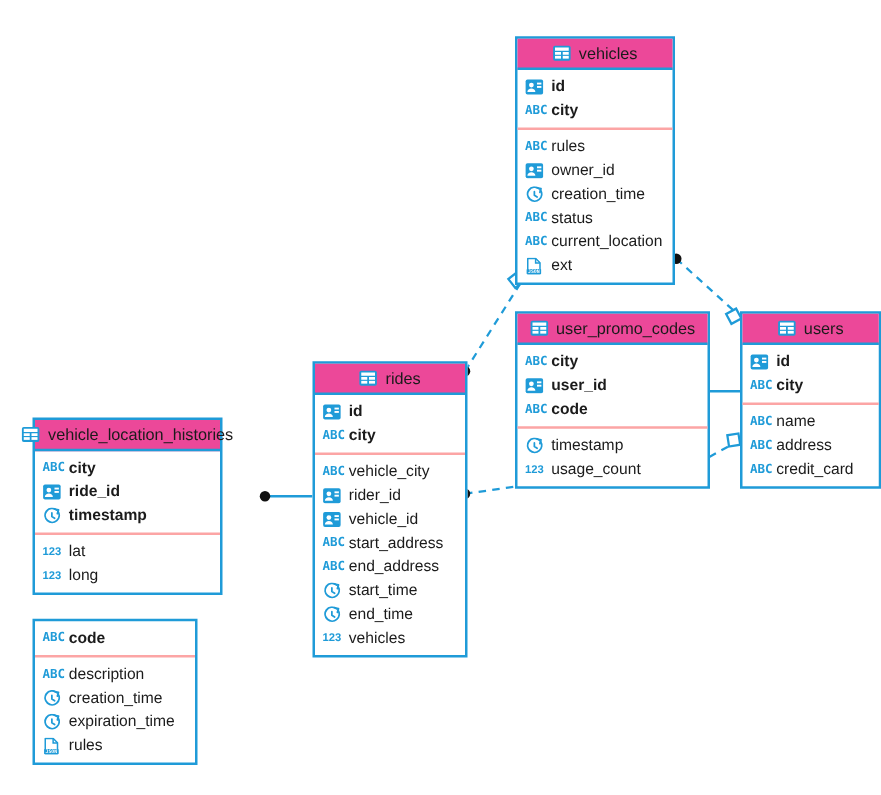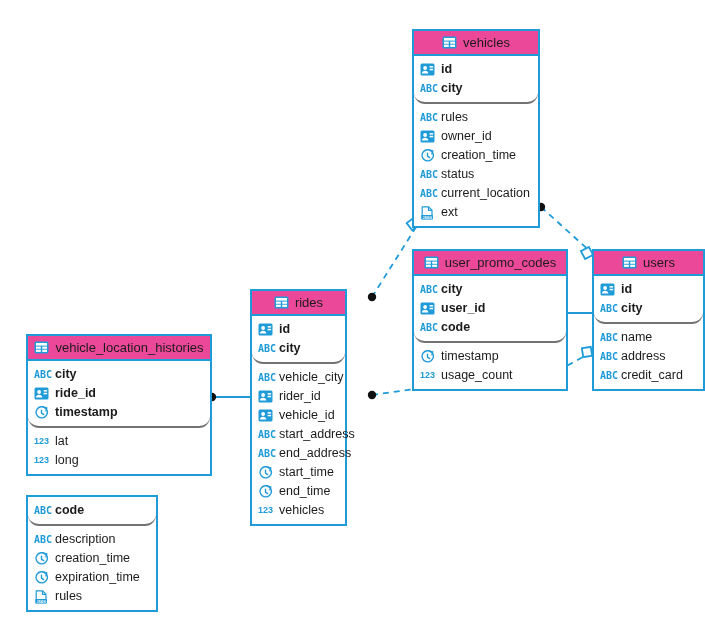--- a/index.html
+++ b/index.html
@@ -26,21 +26,21 @@
     padding:0 8px;
     box-sizing:border-box;
   }
   .ent-title{
     font-size:13px;color:#1b1b1b;white-space:nowrap;
   }
   .ent-section{
     padding:4px 0 4px 0;
     box-sizing:border-box;
   }
-  .ent-section.keys{border-bottom:2px solid #737373;border-radius:11px;}
+  .ent-section.keys{border-bottom:2px solid #fca5a5;}
   .field{
     display:flex;align-items:center;gap:6px;
     height:19px;
     padding:0 6px 0 6px;
     white-space:nowrap;
   }
   .field-label{font-size:12.5px;color:#1b1b1b;line-height:1;}
   .field.key .field-label{font-weight:bold;}
 
   
@@ -261,21 +261,21 @@
         <div class="field">
           <span class="ico abc-ico">ABC</span>
           <span class="field-label">address</span>
         </div>
         <div class="field">
           <span class="ico abc-ico">ABC</span>
           <span class="field-label">credit_card</span>
         </div>
       </div>
     </div>
-    <div class="entity" style="left: 250px; top: 289px; width: 97px;">
+    <div class="entity" style="left: 250px; top: 289px; width: 124px;">
       <div class="ent-header">
         <span class="ico">
           <svg width="15" height="13" viewBox="0 0 15 13">
             <rect x="0.5" y="0.5" width="14" height="12" rx="1.5" fill="#1f9bd8"></rect>
             <rect x="2" y="2" width="11" height="2.6" fill="#ffffff"></rect>
             <rect x="2" y="5.6" width="4.8" height="2.2" fill="#ffffff"></rect>
             <rect x="8.2" y="5.6" width="4.8" height="2.2" fill="#ffffff"></rect>
             <rect x="2" y="8.7" width="4.8" height="2.2" fill="#ffffff"></rect>
             <rect x="8.2" y="8.7" width="4.8" height="2.2" fill="#ffffff"></rect>
           </svg>
@@ -356,21 +356,21 @@
             </svg>
           </span>
           <span class="field-label">end_time</span>
         </div>
         <div class="field">
           <span class="ico num-ico">123</span>
           <span class="field-label">vehicles</span>
         </div>
       </div>
     </div>
-    <div class="entity" style="left: 26px; top: 334px; width: 186px;">
+    <div class="entity" style="left: 26px; top: 334px; width: 152px;">
       <div class="ent-header">
         <span class="ico">
           <svg width="15" height="13" viewBox="0 0 15 13">
             <rect x="0.5" y="0.5" width="14" height="12" rx="1.5" fill="#1f9bd8"></rect>
             <rect x="2" y="2" width="11" height="2.6" fill="#ffffff"></rect>
             <rect x="2" y="5.6" width="4.8" height="2.2" fill="#ffffff"></rect>
             <rect x="8.2" y="5.6" width="4.8" height="2.2" fill="#ffffff"></rect>
             <rect x="2" y="8.7" width="4.8" height="2.2" fill="#ffffff"></rect>
             <rect x="8.2" y="8.7" width="4.8" height="2.2" fill="#ffffff"></rect>
           </svg>

